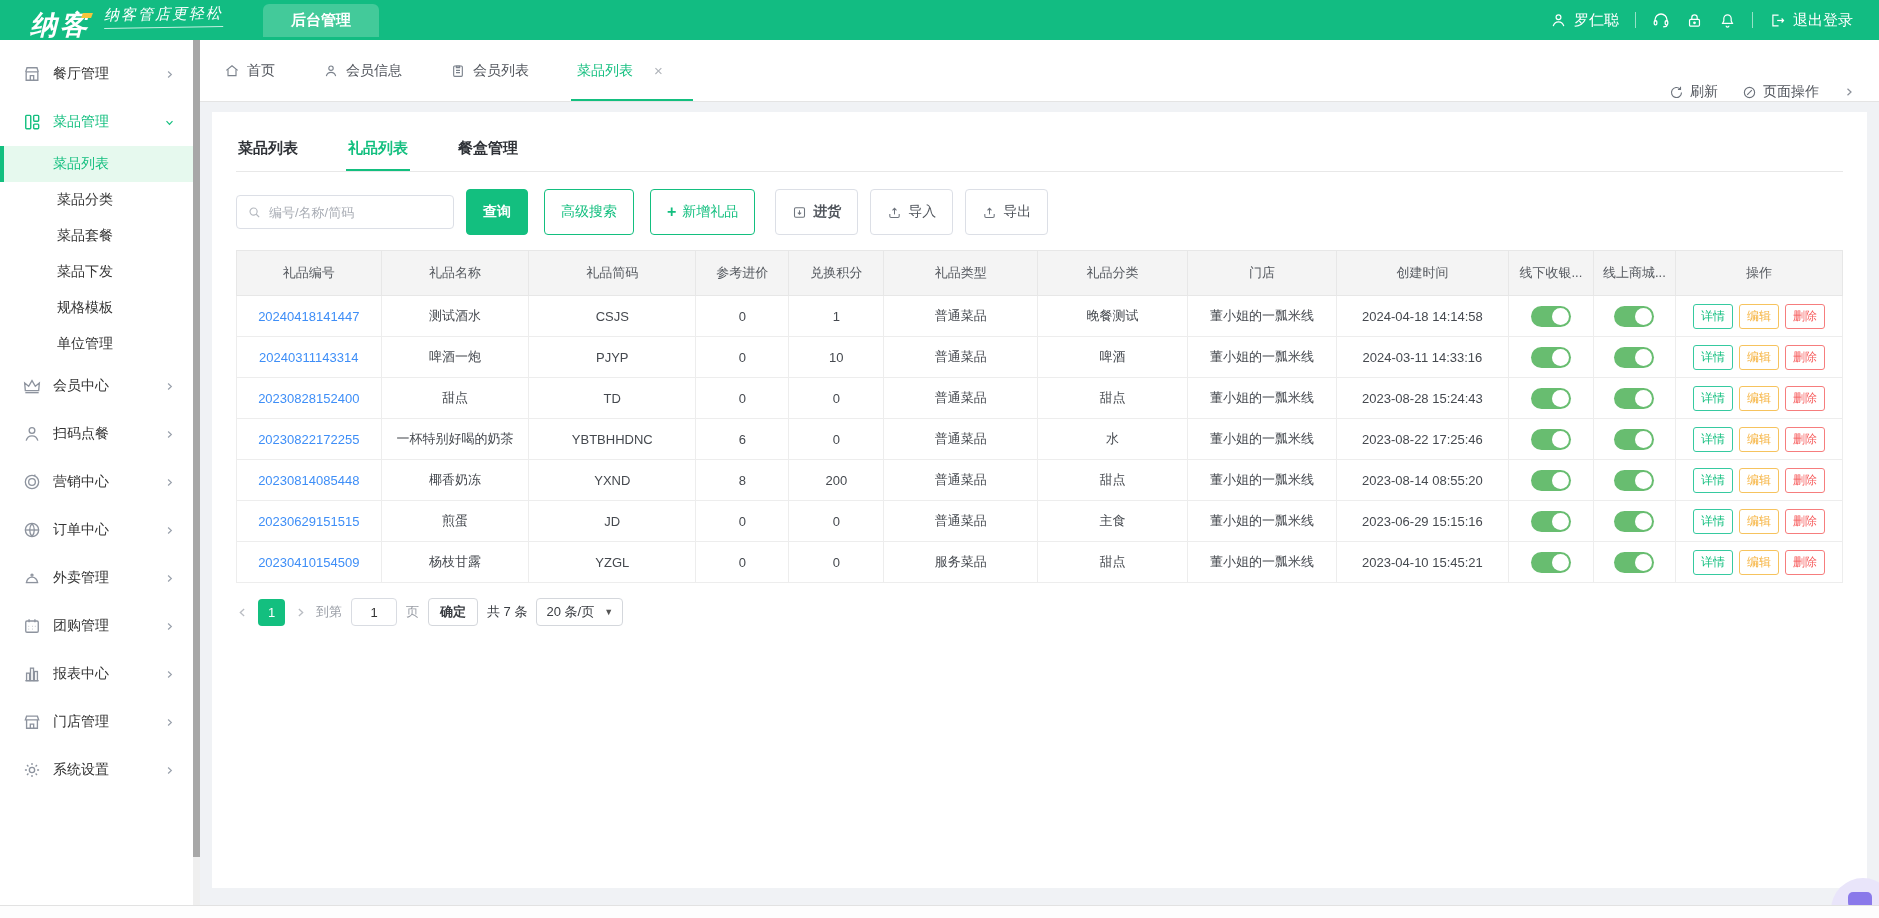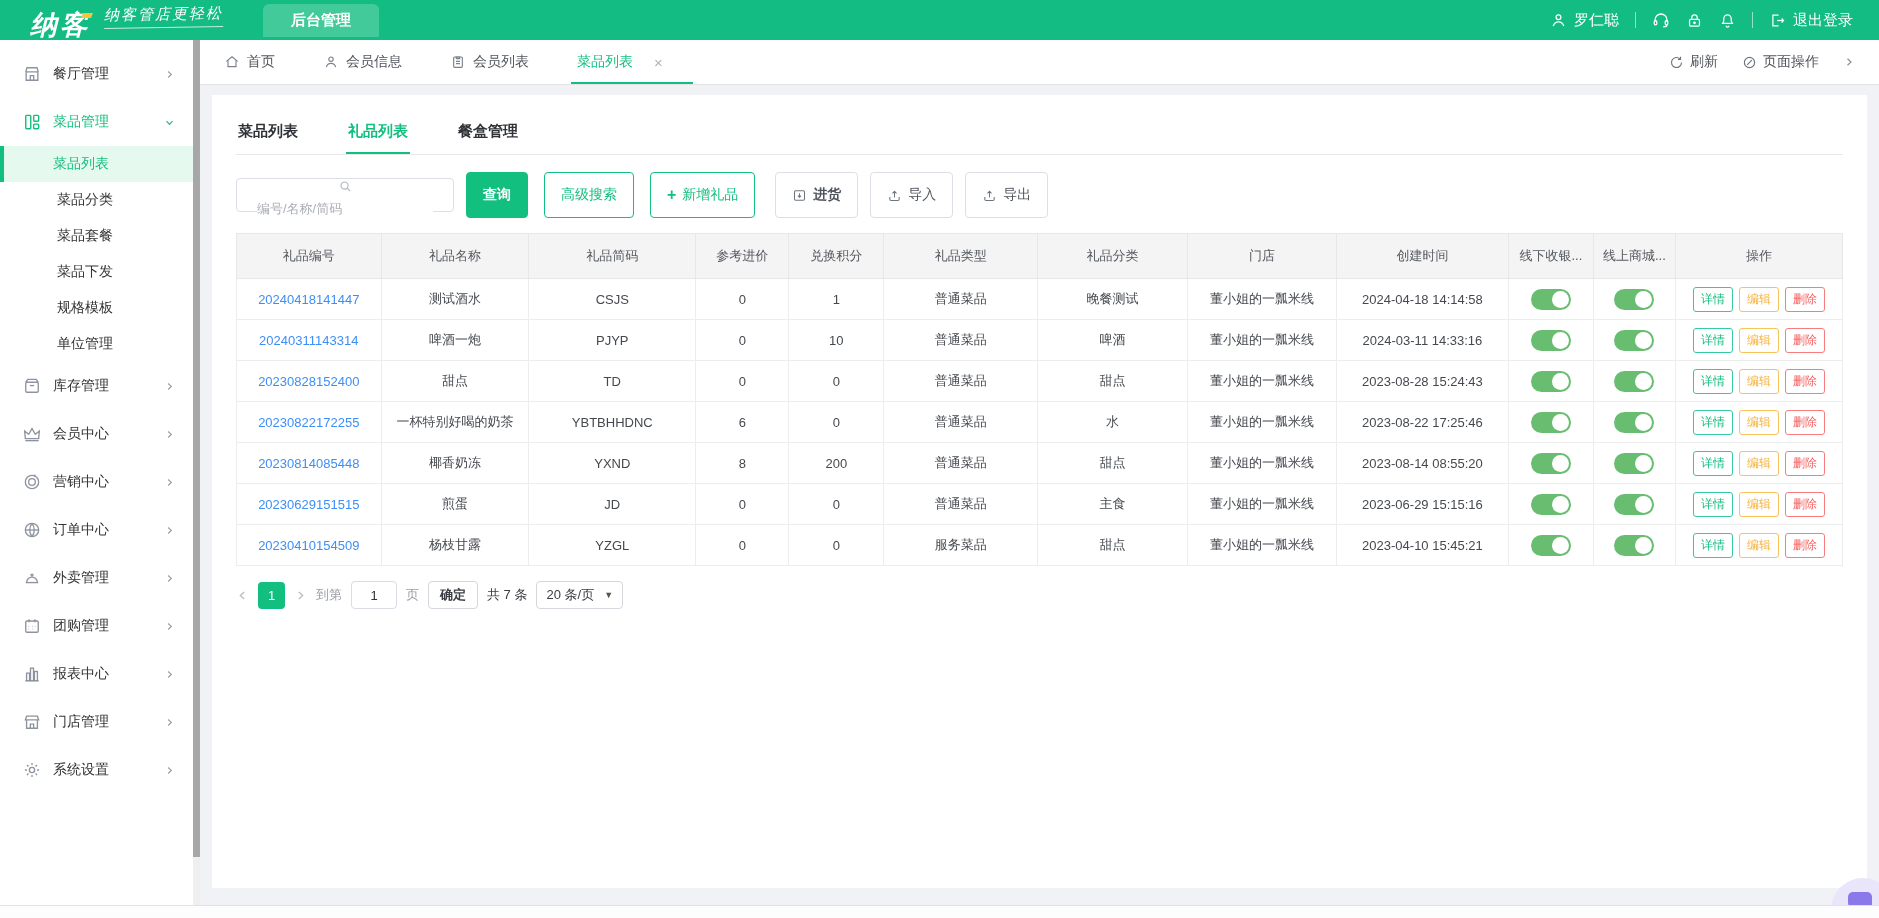--- a/index.html
+++ b/index.html
@@ -31,39 +31,39 @@
   .side-item.expanded { color:#13bf7f; }
   .side-item.expanded .icon { color:#13bf7f; }
   .side-item.expanded .chev { color:#13bf7f; transform:rotate(90deg); }
   .sub-item { height:36px; display:flex; align-items:center; padding-left:53px; font-size:14px; cursor:pointer; border-left:4px solid transparent; }
   .sub-item.active { background:#e6f9ee; color:#13bf7f; border-left-color:#13bf7f; padding-left:49px; }
   .sb-track { position:absolute; top:0; right:0; width:7px; height:100%; background:#efefef; }
   .sb-thumb { position:absolute; top:0; right:0; width:7px; height:93%; background:#a7a7a7; }
 
   
   .main { flex:1; display:flex; flex-direction:column; min-width:0; background:#f0f2f5; }
-  .tabbar { background:#fff; height:45px; display:flex; align-items:center; padding:0 24px; border-bottom:1px solid #e4e4e4; flex:none; }
+  .tabbar { background:#fff; height:62px; display:flex; align-items:flex-end; padding:0 24px; border-bottom:1px solid #e4e4e4; flex:none; }
   .tab-chip { display:flex; align-items:center; gap:7px; margin-right:48px; font-size:14px; color:#51555c; height:100%; position:relative; cursor:pointer; }
   .tab-chip .icon { width:16px; height:16px; color:#7b828c; }
   .tab-chip.active { color:#13bf7f; }
   .tab-chip.active::after { content:""; position:absolute; left:-6px; right:-30px; bottom:0; height:2px; background:#13bf7f; }
   .tab-close { color:#b0b4ba; font-size:15px; margin-left:14px; cursor:pointer; }
   .tab-actions { margin-left:auto; display:flex; align-items:center; gap:24px; color:#51555c; font-size:14px; }
   .tab-action { display:flex; align-items:center; gap:6px; cursor:pointer; }
   .tab-action .icon { width:15px; height:15px; color:#6d737c; }
   .tab-actions .chev { width:12px; height:12px; color:#8b9099; }
 
   .panel { margin:10px 12px 30px 12px; background:#fff; flex:1; padding:0 24px; display:flex; flex-direction:column; min-height:0; }
 
   .ctabs { display:flex; border-bottom:1px solid #e8e8e8; padding-top:16px; flex:none; }
   .ctab { font-size:15px; font-weight:bold; color:#2f3237; padding:11px 2px; margin-right:46px; cursor:pointer; border-bottom:2px solid transparent; }
   .ctab.active { color:#13bf7f; border-bottom-color:#13bf7f; }
 
   .toolbar { display:flex; align-items:center; gap:12px; padding:17px 0 15px 0; flex:none; }
-  .search-box { width:218px; height:34px; border:1px solid #dcdfe6; border-radius:4px; display:flex; align-items:center; padding:0 10px; gap:7px; background:#fff;flex-direction:column; }
+  .search-box { width:218px; height:34px; border:1px solid #dcdfe6; border-radius:4px; display:flex; align-items:center; padding:0 10px; gap:7px; background:#fff; }
   .search-box .icon { width:15px; height:15px; color:#b3b7be; flex:none; }
   .search-box input { border:none; outline:none; flex:1; min-width:0; font-size:13px; color:#333; font-family:inherit; }
   .search-box input::placeholder { color:#a9adb5; }
   .btn { height:46px; display:inline-flex; align-items:center; gap:6px; padding:0 16px; border-radius:4px; font-size:14px; background:#fff; border:1px solid #dcdfe6; color:#50555c; cursor:pointer; font-family:inherit; }
   .btn .icon { width:15px; height:15px; color:#6f757e; }
   .btn-primary { background:#13bf7f; border-color:#13bf7f; color:#fff; font-weight:bold; }
   .btn-green { border-color:#13bf7f; color:#13bf7f; }
   .btn-green .plus { font-weight:bold; font-size:16px; line-height:1; }
 
   table { width:100%; border-collapse:collapse; table-layout:fixed; flex:none; }
@@ -196,40 +196,39 @@
         </div>
         <div class="sub-item">
           <span>规格模板</span>
         </div>
         <div class="sub-item">
           <span>单位管理</span>
         </div>
         <div class="side-item">
           <span class="icon ">
             <svg viewBox="0 0 24 24" fill="none" stroke="currentColor" stroke-width="1.6">
-              <rect x="4.5" y="7.5" width="15" height="12" rx="1.5"></rect>
-              <path d="M4.5 7.5 7 4h10l2.5 3.5"></path>
-              <path d="M9.5 11.5h5"></path>
-            </svg>
-          </span>
-          <span class="label">库存管理</span>
-          <span class="icon chev">
-            <svg viewBox="0 0 24 24" fill="none" stroke="currentColor" stroke-width="2.6">
-              <path d="M9 5.5 16 12l-7 6.5"></path>
-            </svg>
-          </span>
-        </div>
-        <div class="side-item">
-          <span class="icon ">
-            <svg viewBox="0 0 24 24" fill="none" stroke="currentColor" stroke-width="1.6">
               <path d="M4 17.5 3.2 8.5l4.8 3.8L12 5.5l4 6.8 4.8-3.8-.8 9z"></path>
               <path d="M4 20h16"></path>
             </svg>
           </span>
           <span class="label">会员中心</span>
+          <span class="icon chev">
+            <svg viewBox="0 0 24 24" fill="none" stroke="currentColor" stroke-width="2.6">
+              <path d="M9 5.5 16 12l-7 6.5"></path>
+            </svg>
+          </span>
+        </div>
+        <div class="side-item">
+          <span class="icon ">
+            <svg viewBox="0 0 24 24" fill="none" stroke="currentColor" stroke-width="1.6">
+              <circle cx="12" cy="7.8" r="3.4"></circle>
+              <path d="M5 20c1.1-4 4-5.8 7-5.8s5.9 1.8 7 5.8"></path>
+            </svg>
+          </span>
+          <span class="label">扫码点餐</span>
           <span class="icon chev">
             <svg viewBox="0 0 24 24" fill="none" stroke="currentColor" stroke-width="2.6">
               <path d="M9 5.5 16 12l-7 6.5"></path>
             </svg>
           </span>
         </div>
         <div class="side-item">
           <span class="icon ">
             <svg viewBox="0 0 24 24" fill="none" stroke="currentColor" stroke-width="1.6">
               <circle cx="12" cy="12" r="8"></circle>

